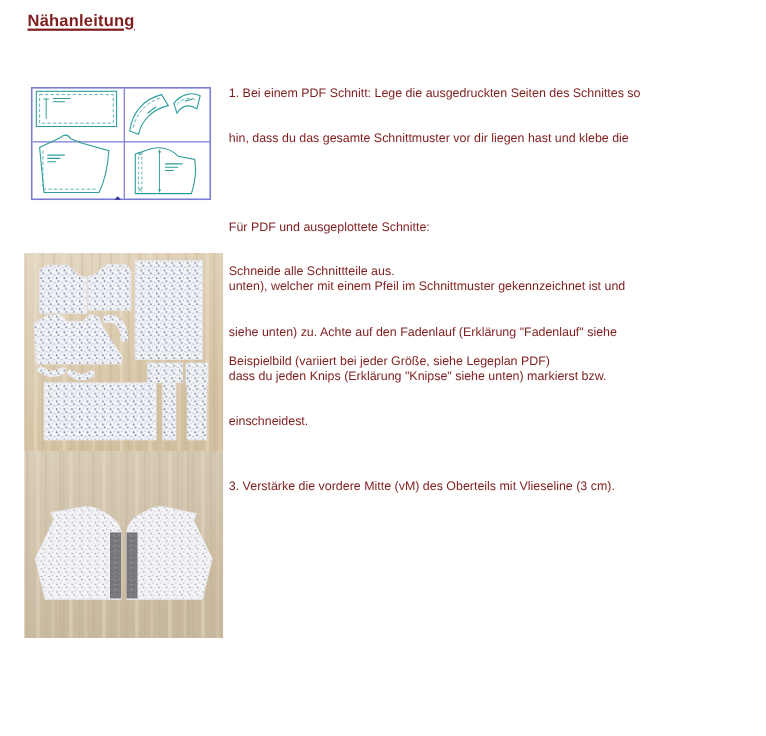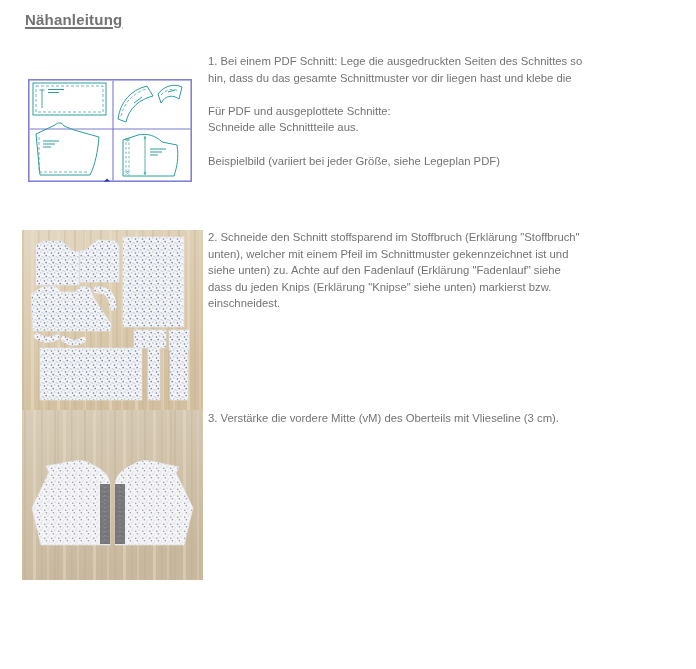--- a/index.html
+++ b/index.html
@@ -1,41 +1,41 @@
 <!DOCTYPE html>
 <html><head>
 <meta charset="utf-8">
 <style>
   html,body{margin:0;padding:0;background:#ffffff;}
   .canvas{
     position:relative;
     width:696px;height:669px;
     background:#ffffff;
     font-family:"Liberation Sans","DejaVu Sans",sans-serif;
-    color:#737373;
+    color:#7f1d1d;
     overflow:hidden;
   }
   .doc-title{
     position:absolute;left:25px;top:11px;
     font-size:15px;font-weight:bold;
     text-decoration:underline;
     text-decoration-thickness:1.5px;
     text-underline-offset:2px;
     letter-spacing:.2px;
   }
   .textblock{
     position:absolute;left:208px;width:478px;
     font-size:11.3px;
   }
   .tb1{top:53px;}
   .tb2{top:229px;}
   .tb3{top:410px;}
   .tline{
     height:16.6px;line-height:16.6px;
-    white-space:pre;overflow:visible;
+    white-space:pre;overflow:visible;margin-top:24px;
   }
   .img-abs{position:absolute;display:block;}
   .pattern-img{left:28px;top:79px;}
   .photo2{left:22px;top:230px;}
   .photo3{left:22px;top:410px;}
 </style>
 </head>
 <body>
 
 <div class="canvas">
@@ -181,21 +181,20 @@
     <div class="tline">1. Bei einem PDF Schnitt: Lege die ausgedruckten Seiten des Schnittes so</div>
     <div class="tline">hin, dass du das gesamte Schnittmuster vor dir liegen hast und klebe die</div>
     <div class="tline"></div>
     <div class="tline">Für PDF und ausgeplottete Schnitte:</div>
     <div class="tline">Schneide alle Schnittteile aus.</div>
     <div class="tline"></div>
     <div class="tline">Beispielbild (variiert bei jeder Größe, siehe Legeplan PDF)</div>
   </div>
 
   <div class="textblock tb2">
-    <div class="tline">2. Schneide den Schnitt stoffsparend im Stoffbruch (Erklärung "Stoffbruch"</div>
     <div class="tline">unten), welcher mit einem Pfeil im Schnittmuster gekennzeichnet ist und</div>
     <div class="tline">siehe unten) zu. Achte auf den Fadenlauf (Erklärung "Fadenlauf" siehe</div>
     <div class="tline">dass du jeden Knips (Erklärung "Knipse" siehe unten) markierst bzw.</div>
     <div class="tline">einschneidest.</div>
   </div>
 
   <div class="textblock tb3">
     <div class="tline">3. Verstärke die vordere Mitte (vM) des Oberteils mit Vlieseline (3 cm).</div>
   </div>
 

